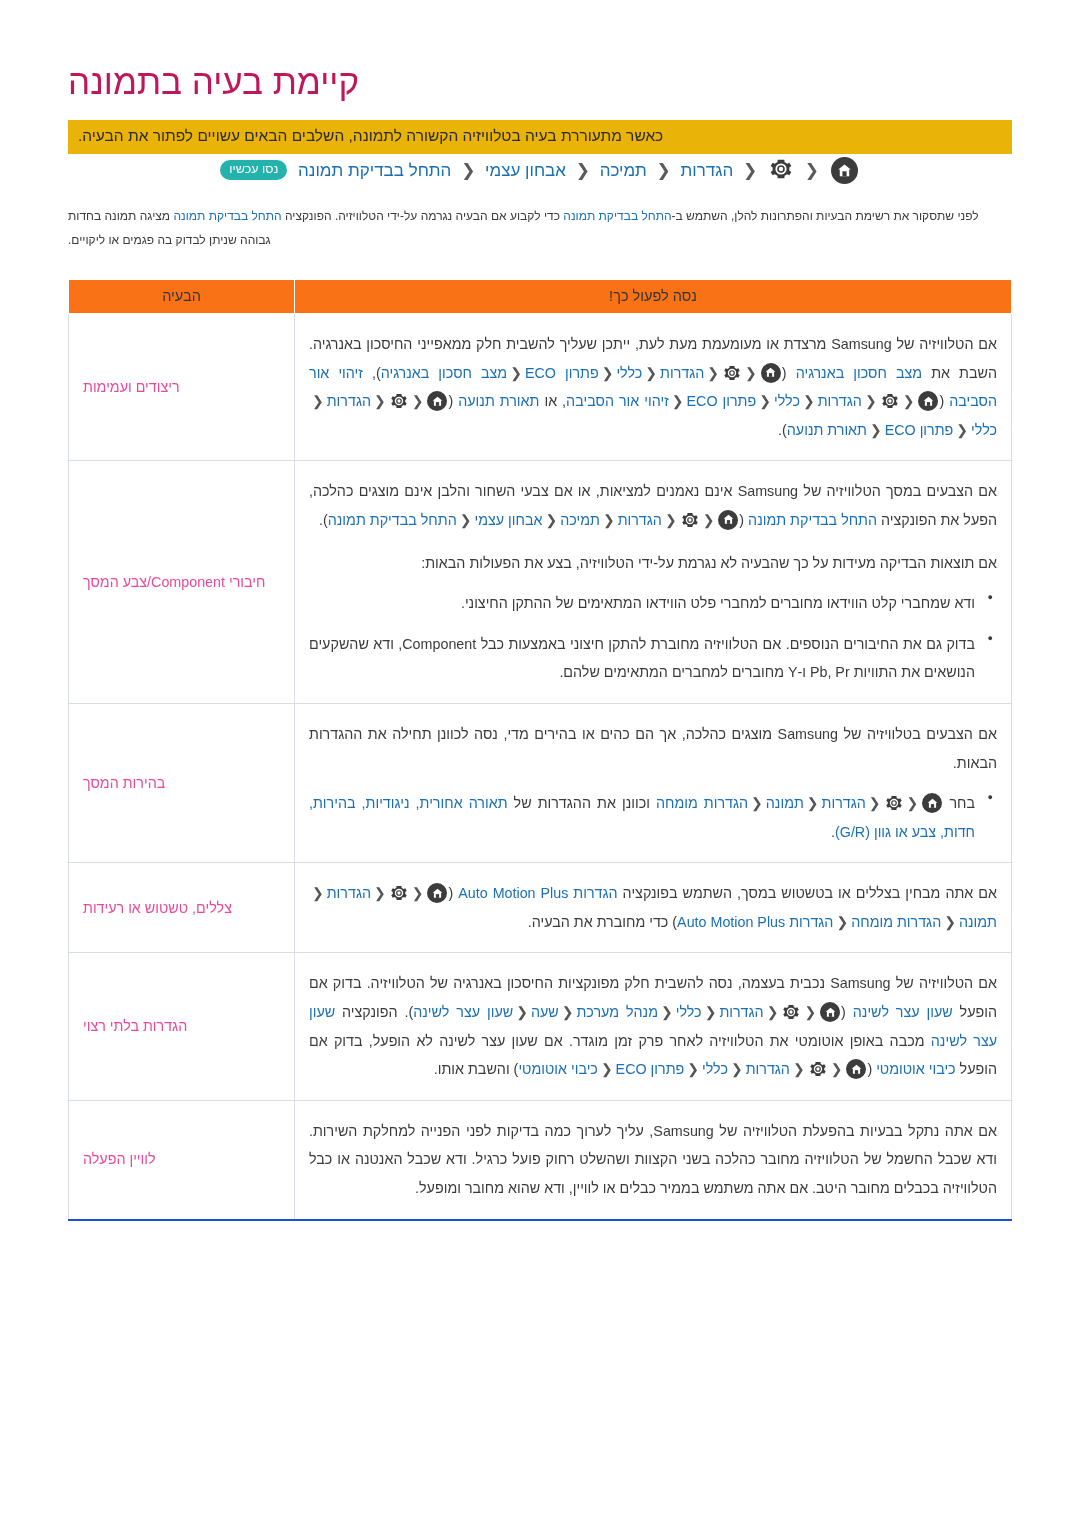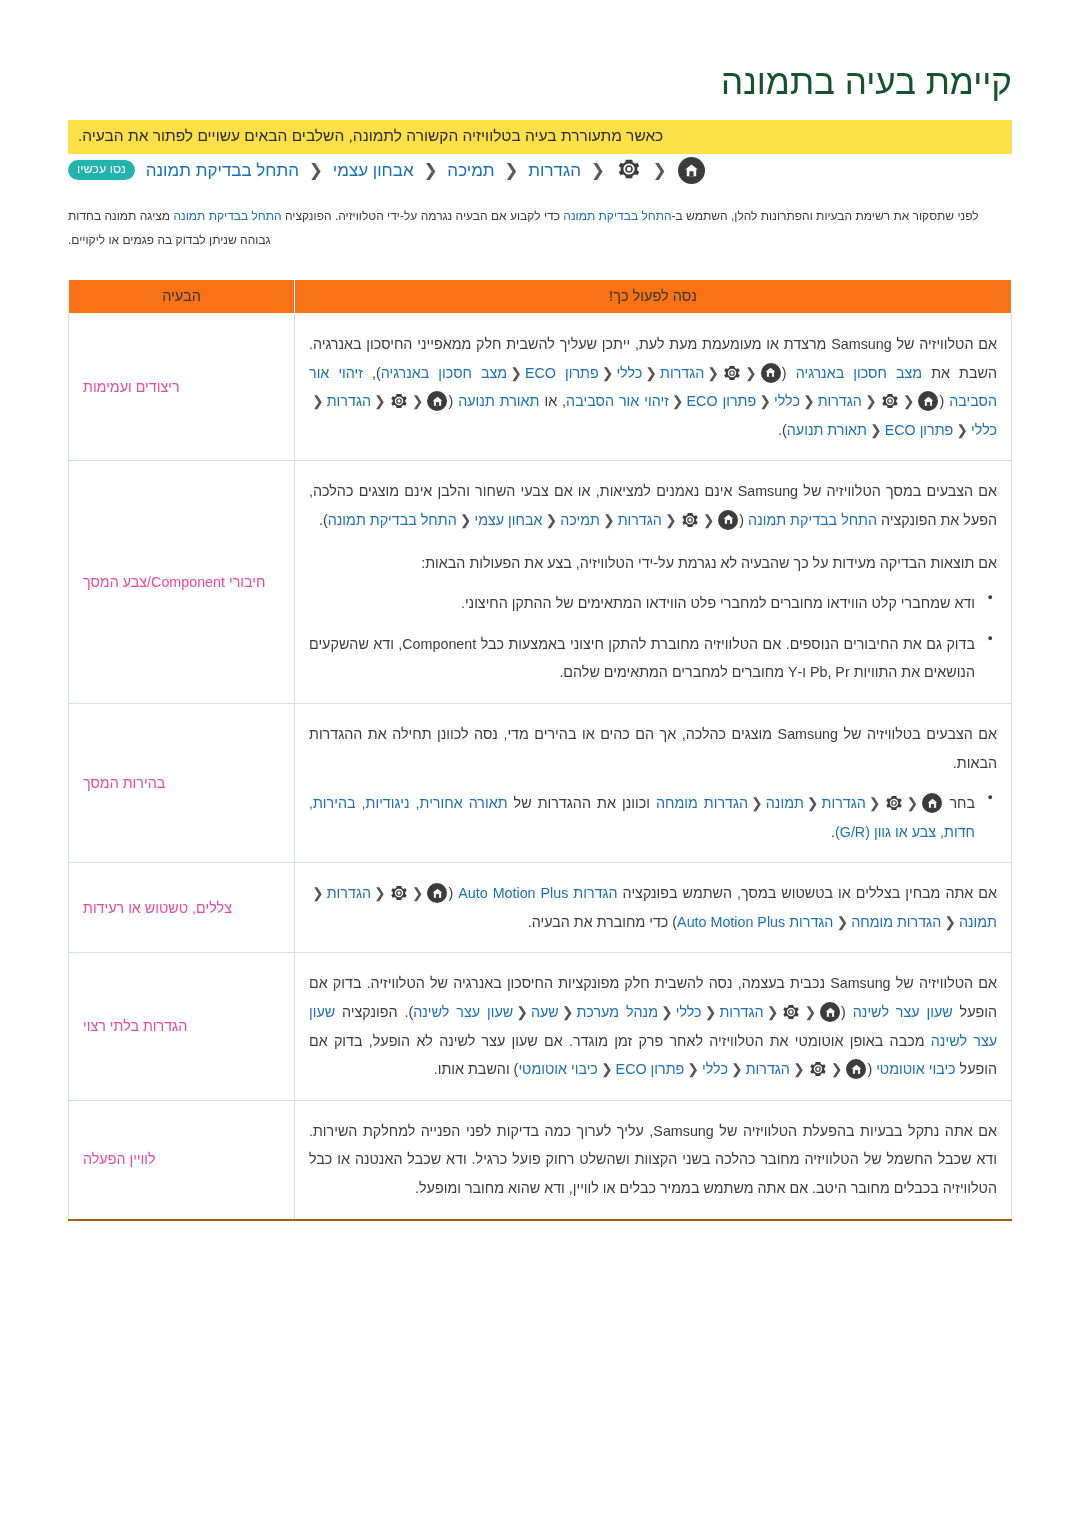--- a/index.html
+++ b/index.html
@@ -24,48 +24,48 @@
     position: relative;
   }
 
   
   .title-wrap {
     margin: 62px 68px 0 68px;
   }
   h1.page-title {
     font-size: 35px;
     font-weight: normal;
-    color: #14532d;
-    text-align: right;
+    color: #be185d;
+    text-align: left;
     margin: 0 0 18px 0;
     letter-spacing: 0px;
   }
   .subtitle-bar {
-    background: #fde047;
+    background: #eab308;
     color: #2b2b2b;
     font-size: 15.5px;
     line-height: 1.6;
     padding: 4px 10px 5px 10px;
     text-align: left;
     direction: rtl;
   }
 
   
   h2.section-heading {
     font-size: 26px;
     font-weight: normal;
     color: #2b2b2b;
     text-align: left;
     margin: 44px 68px 22px 68px;
   }
 
   
   .breadcrumb {
     margin: 0 68px 12px 68px;
-    text-align: left;
+    text-align: center;
     font-size: 17px;
     color: #1a6fb5;
     direction: rtl;
     line-height: 34px;
     white-space: nowrap;
   }
   .breadcrumb .crumb {
     color: #1a6fb5;
   }
   .sep {
@@ -150,21 +150,21 @@
     text-align: left;
     color: #ec4899;
     font-size: 14.3px;
   }
   table.tbl td.cell-solution {
     text-align: right;
     direction: rtl;
     margin-top: 30px;
   }
   table.tbl tr:last-child td {
-    border-bottom: 2px solid #a16207;
+    border-bottom: 2px solid #1d4ed8;
   }
   .sol-p { margin: 0; text-align: justify; text-align-last: right; }
   .sol-p + .sol-p { margin-top: 14px; }
   ul.sol-list {
     margin: 10px 0 0 0;
     padding: 0 18px 0 0;
     list-style: none;
   }
   ul.sol-list li {
     position: relative;

